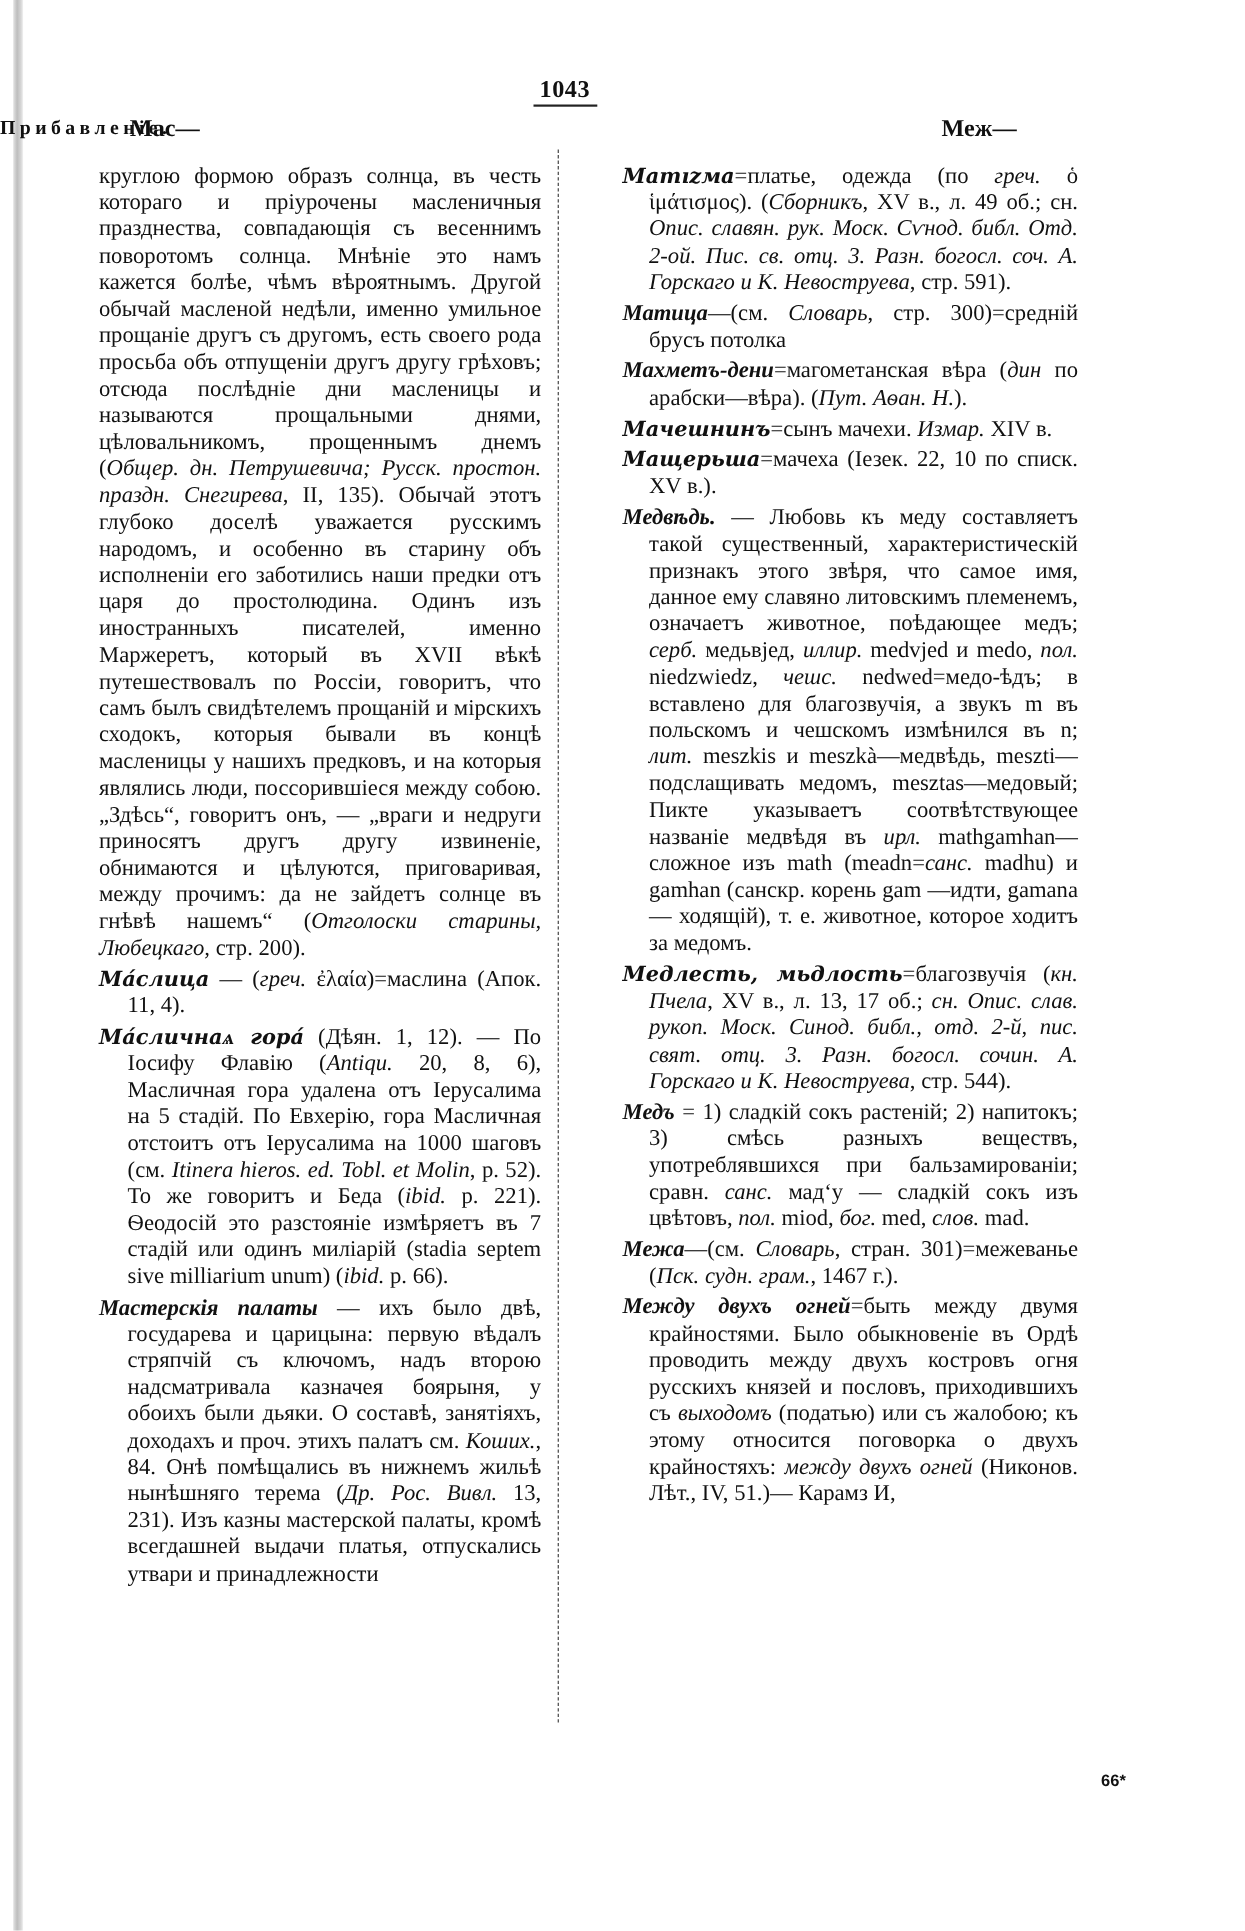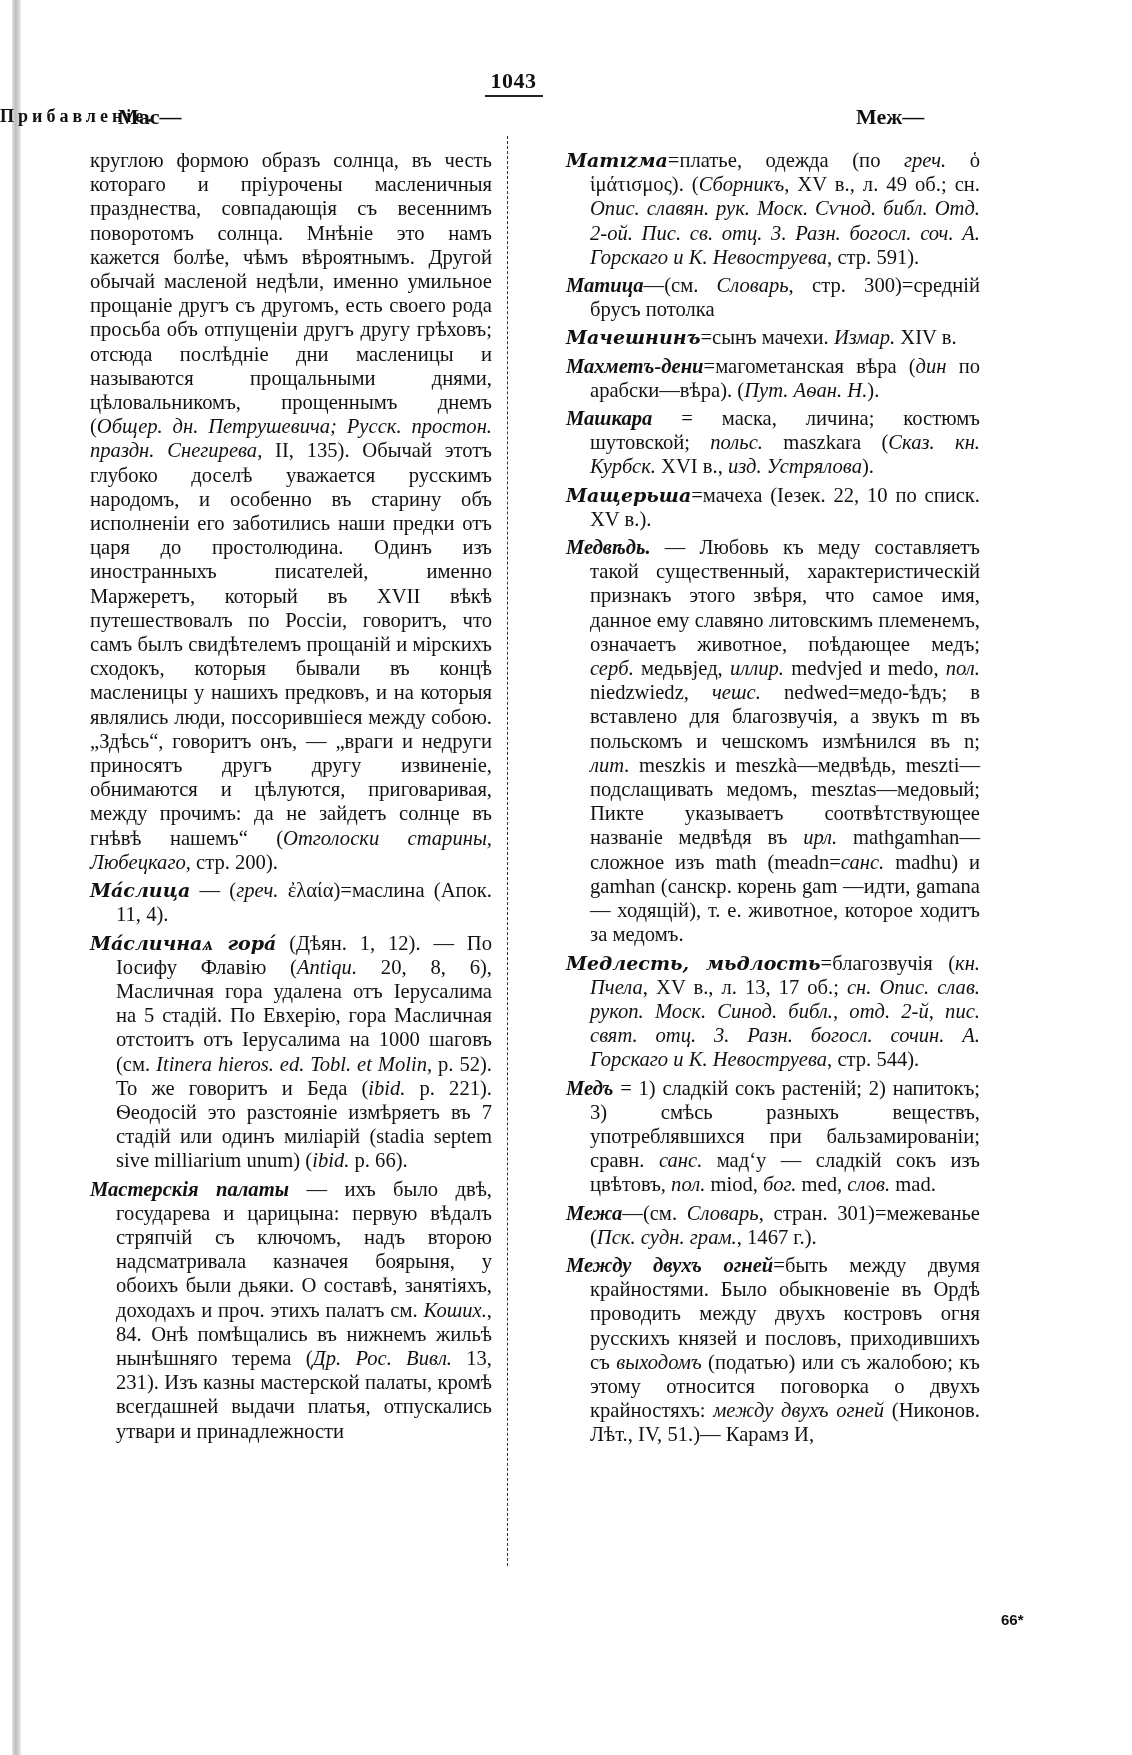--- a/index.html
+++ b/index.html
@@ -45,23 +45,22 @@
 <div class="column col-left" id="col-left">
     <div class="entry cont"><span>круглою формою образъ солнца, въ честь котораго и пріурочены масленичныя празднества, совпадающія съ весеннимъ поворотомъ солнца. Мнѣніе это намъ кажется болѣе, чѣмъ вѣроятнымъ. Другой обычай масленой недѣли, именно умильное прощаніе другъ съ другомъ, есть своего рода просьба объ отпущеніи другъ другу грѣховъ; отсюда послѣдніе дни масленицы и называются прощальными днями, цѣловальникомъ, прощеннымъ днемъ (</span><i>Общер. дн. Петрушевича; Русск. простон. праздн. Снегирева</i><span>, II, 135). Обычай этотъ глубоко доселѣ уважается русскимъ народомъ, и особенно въ старину объ исполненіи его заботились наши предки отъ царя до простолюдина. Одинъ изъ иностранныхъ писателей, именно Маржеретъ, который въ XVII вѣкѣ путешествовалъ по Россіи, говоритъ, что самъ былъ свидѣтелемъ прощаній и мірскихъ сходокъ, которыя бывали въ концѣ масленицы у нашихъ предковъ, и на которыя являлись люди, поссорившіеся между собою. „Здѣсь“, говоритъ онъ, — „враги и недруги приносятъ другъ другу извиненіе, обнимаются и цѣлуются, приговаривая, между прочимъ: да не зайдетъ солнце въ гнѣвѣ нашемъ“ (</span><i>Отголоски старины, Любецкаго,</i><span> стр. 200).</span></div>
     <div class="entry head"><span class="hw hw-slav">Ма́слица</span><span> — (</span><i>греч.</i><span> ἐλαία)=маслина (Апок. 11, 4).</span></div>
     <div class="entry head"><span class="hw hw-slav">Ма́сличнаѧ гора́</span><span> (Дѣян. 1, 12). — По Іосифу Флавію (</span><i>Antiqu.</i><span> 20, 8, 6), Масличная гора удалена отъ Іерусалима на 5 стадій. По Евхерію, гора Масличная отстоитъ отъ Іерусалима на 1000 шаговъ (см. </span><i>Itinera hieros. ed. Tobl. et Molin</i><span>, p. 52). То же говоритъ и Беда (</span><i>ibid.</i><span> p. 221). Ѳеодосій это разстояніе измѣряетъ въ 7 стадій или одинъ миліарій (stadia septem sive milliarium unum) (</span><i>ibid.</i><span> p. 66).</span></div>
     <div class="entry head"><span class="hw">Мастерскія палаты</span><span> — ихъ было двѣ, государева и царицына: первую вѣдалъ стряпчій съ ключомъ, надъ второю надсматривала казначея боярыня, у обоихъ были дьяки. О составѣ, занятіяхъ, доходахъ и проч. этихъ палатъ см. </span><i>Коших.</i><span>, 84. Онѣ помѣщались въ нижнемъ жильѣ нынѣшняго терема (</span><i>Др. Рос. Вивл.</i><span> 13, 231). Изъ казны мастерской палаты, кромѣ всегдашней выдачи платья, отпускались утвари и принадлежности</span></div>
   </div>
 <div class="divider"></div>
 <div class="column col-right" id="col-right">
     <div class="entry head"><span class="hw hw-slav">Матızма</span><span>=платье, одежда (по </span><i>греч.</i><span> ὁ ἱμάτισμος). (</span><i>Сборникъ</i><span>, XV в., л. 49 об.; сн. </span><i>Опис. славян. рук. Моск. Сѵнод. библ. Отд. 2-ой. Пис. св. отц. 3. Разн. богосл. соч. А. Горскаго и К. Невоструева</i><span>, стр. 591).</span></div>
     <div class="entry head"><span class="hw">Матица</span><span>—(см. </span><i>Словарь</i><span>, стр. 300)=средній брусъ потолка</span></div>
+    <div class="entry head"><span class="hw">Махметъ-дени</span><span>=магометанская вѣра (</span><i>дин</i><span> по арабски—вѣра). (</span><i>Пут. Аѳан. Н.</i><span>).</span></div>
     <div class="entry head"><span class="hw hw-slav">Мачешнинъ</span><span>=сынъ мачехи. </span><i>Измар.</i><span> XIV в.</span></div>
-    <div class="entry head"><span class="hw">Махметъ-дени</span><span>=магометанская вѣра (</span><i>дин</i><span> по арабски—вѣра). (</span><i>Пут. Аѳан. Н.</i><span>).</span></div>
-    <div class="entry head"><span class="hw">Машкара</span><span> = маска, личина; костюмъ шутовской; </span><i>польс.</i><span> maszkara (</span><i>Сказ. кн. Курбск.</i><span> XVI в., </span><i>изд. Устрялова</i><span>).</span></div>
     <div class="entry head"><span class="hw hw-slav">Мащерьша</span><span>=мачеха (Іезек. 22, 10 по списк. XV в.).</span></div>
     <div class="entry head"><span class="hw">Медвѣдь.</span><span> — Любовь къ меду составляетъ такой существенный, характеристическій признакъ этого звѣря, что самое имя, данное ему славяно литовскимъ племенемъ, означаетъ животное, поѣдающее медъ; </span><i>серб.</i><span> медьвjед, </span><i>иллир.</i><span> medvjed и medo, </span><i>пол.</i><span> niedzwiedz, </span><i>чешс.</i><span> nedwed=медо-ѣдъ; в вставлено для благозвучія, а звукъ m въ польскомъ и чешскомъ измѣнился въ n; </span><i>лит.</i><span> meszkis и meszkà—медвѣдь, meszti—подслащивать медомъ, mesztas—медовый; Пикте указываетъ соотвѣтствующее названіе медвѣдя въ </span><i>ирл.</i><span> mathgamhan—сложное изъ math (meadn=</span><i>санс.</i><span> madhu) и gamhan (санскр. корень gam —идти, gamana — ходящій), т. е. животное, которое ходитъ за медомъ.</span></div>
     <div class="entry head"><span class="hw hw-slav">Медлесть, мьдлость</span><span>=благозвучія (</span><i>кн. Пчела</i><span>, XV в., л. 13, 17 об.; </span><i>сн. Опис. слав. рукоп. Моск. Синод. библ., отд. 2-й, пис. свят. отц. 3. Разн. богосл. сочин. А. Горскаго и К. Невоструева</i><span>, стр. 544).</span></div>
     <div class="entry head"><span class="hw">Медъ</span><span> = 1) сладкій сокъ растеній; 2) напитокъ; 3) смѣсь разныхъ веществъ, употреблявшихся при бальзамированіи; сравн. </span><i>санс.</i><span> мад‘у — сладкій сокъ изъ цвѣтовъ, </span><i>пол.</i><span> miod, </span><i>бог.</i><span> med, </span><i>слов.</i><span> mad.</span></div>
     <div class="entry head"><span class="hw">Межа</span><span>—(см. </span><i>Словарь</i><span>, стран. 301)=межеванье (</span><i>Пск. судн. грам.</i><span>, 1467 г.).</span></div>
     <div class="entry head"><span class="hw">Между двухъ огней</span><span>=быть между двумя крайностями. Было обыкновеніе въ Ордѣ проводить между двухъ костровъ огня русскихъ князей и пословъ, приходившихъ съ </span><i>выходомъ</i><span> (податью) или съ жалобою; къ этому относится поговорка о двухъ крайностяхъ: </span><i>между двухъ огней</i><span> (Никонов. Лѣт., IV, 51.)— Карамз И,</span></div>
   </div>
 
 <div class="footer-signature">66*</div>
 

